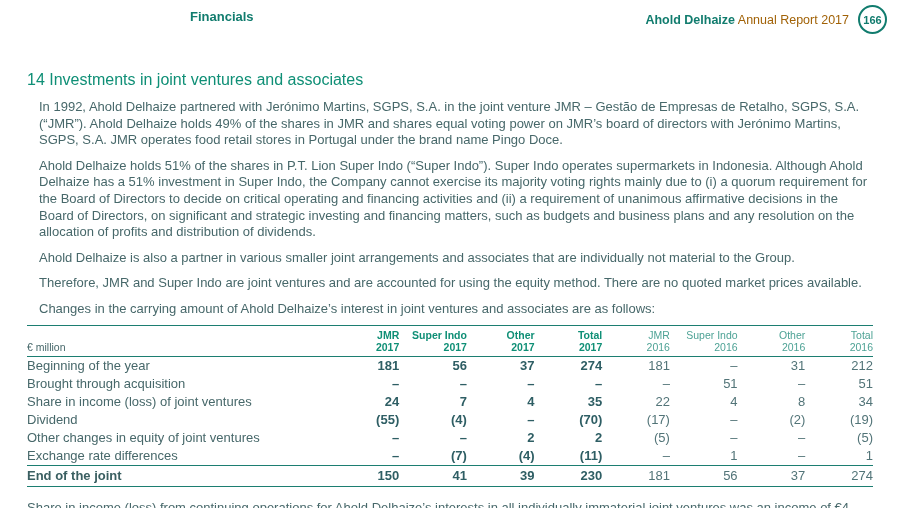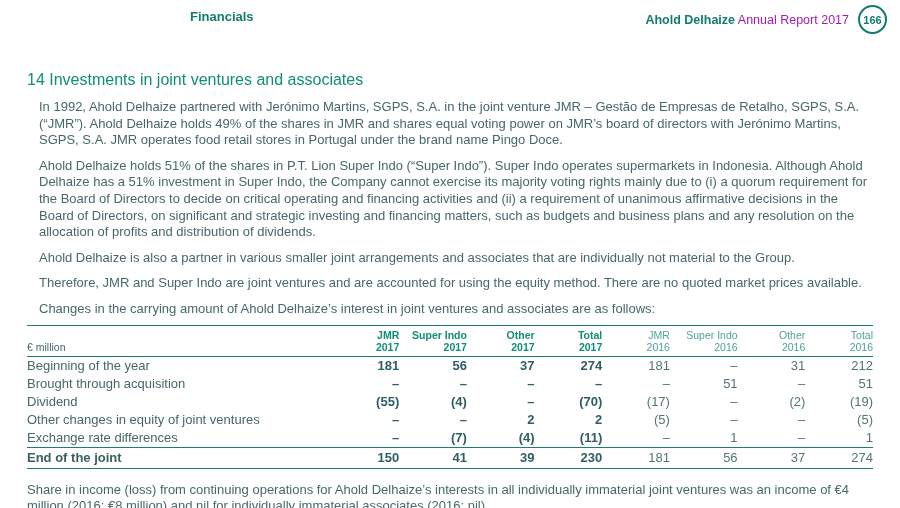--- a/index.html
+++ b/index.html
@@ -21,21 +21,21 @@
   .header-section {
     position: absolute; left: 178px; top: 9px;
     font-size: 13px; font-weight: bold; color: #117c6e;
   }
   .header-right {
     position: absolute; right: 13px; top: 5px;
     display: flex; align-items: center; gap: 9px;
   }
   .header-report { font-size: 12.5px; white-space: nowrap; }
   .header-report .brand { font-weight: bold; color: #117c6e; }
-  .header-report .rest { font-weight: normal; color: #a21caf; }
+  .header-report .rest { font-weight: normal; color: #a16207; }
   .page-badge {
     width: 25px; height: 25px; border: 2px solid #117c6e; border-radius: 50%;
     display: flex; align-items: center; justify-content: center;
     font-size: 11px; font-weight: bold; color: #117c6e; box-sizing: content-box;
   }
 
   
   .content { padding: 0 27px; }
   .section-title {
     margin: 35px 0 10px 0;
@@ -144,20 +144,31 @@
       <tr>
         <td class="label">Brought through acquisition</td>
         <td class="num cur">–</td>
         <td class="num cur">–</td>
         <td class="num cur">–</td>
         <td class="num cur">–</td>
         <td class="num prior">–</td>
         <td class="num prior">51</td>
         <td class="num prior">–</td>
         <td class="num prior">51</td>
+      </tr>
+      <tr>
+        <td class="label">Share in income (loss) of joint ventures</td>
+        <td class="num cur">24</td>
+        <td class="num cur">7</td>
+        <td class="num cur">4</td>
+        <td class="num cur">35</td>
+        <td class="num prior">22</td>
+        <td class="num prior">4</td>
+        <td class="num prior">8</td>
+        <td class="num prior">34</td>
       </tr>
       <tr>
         <td class="label">Dividend</td>
         <td class="num cur">(55)</td>
         <td class="num cur">(4)</td>
         <td class="num cur">–</td>
         <td class="num cur">(70)</td>
         <td class="num prior">(17)</td>
         <td class="num prior">–</td>
         <td class="num prior">(2)</td>

